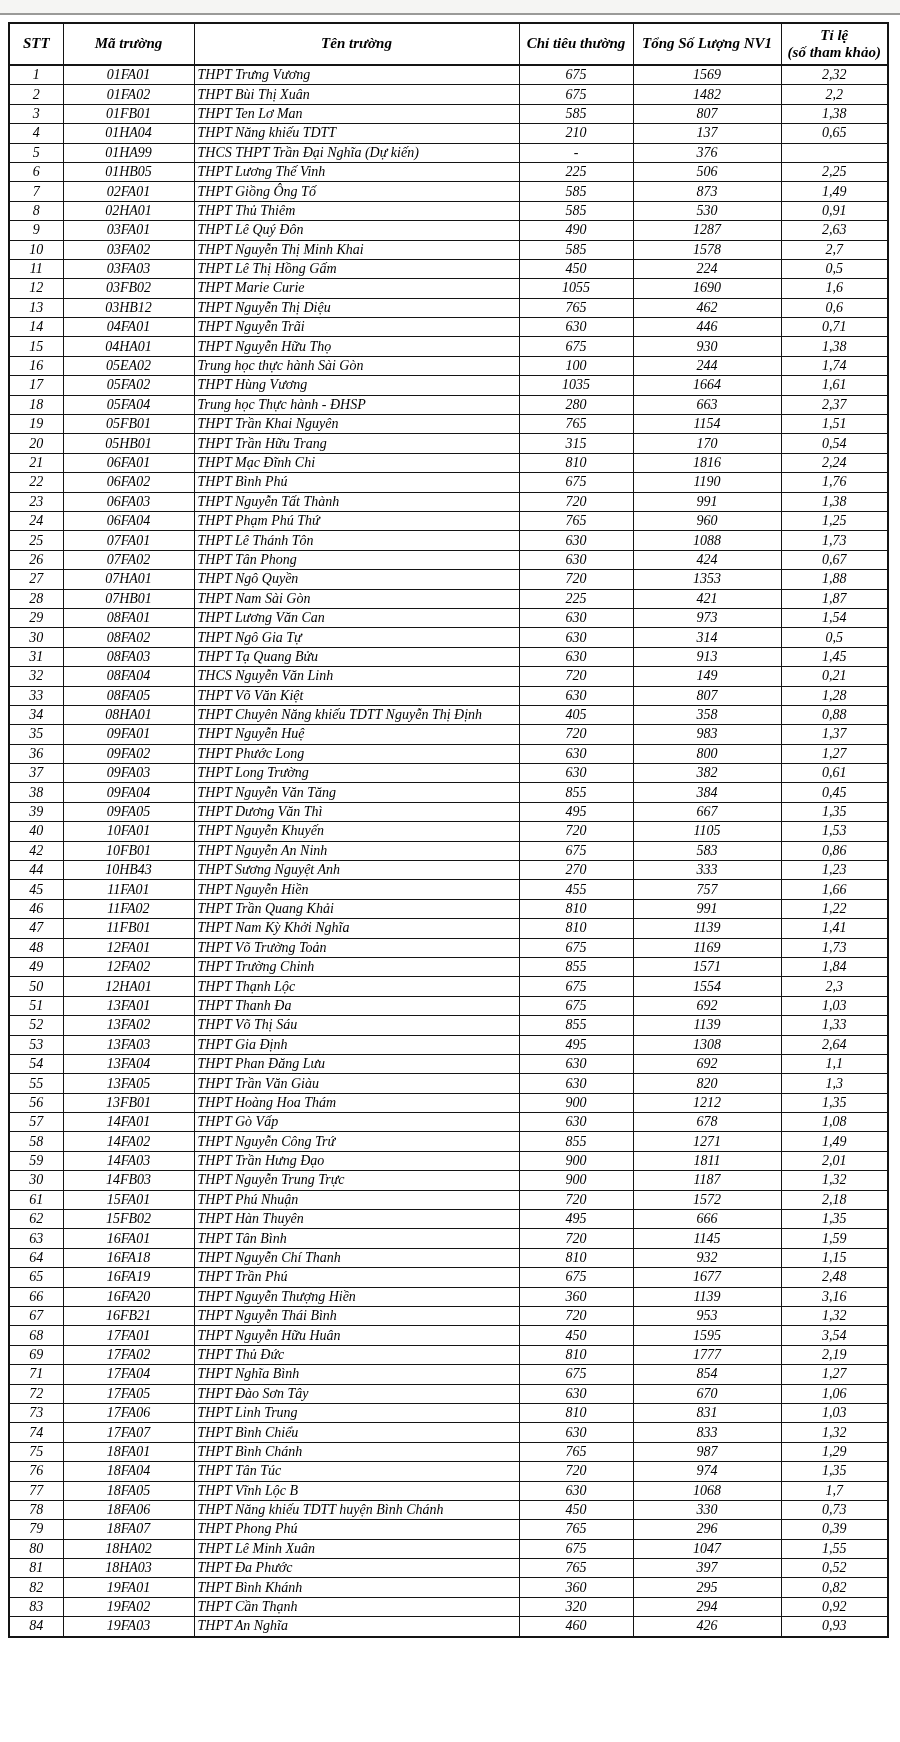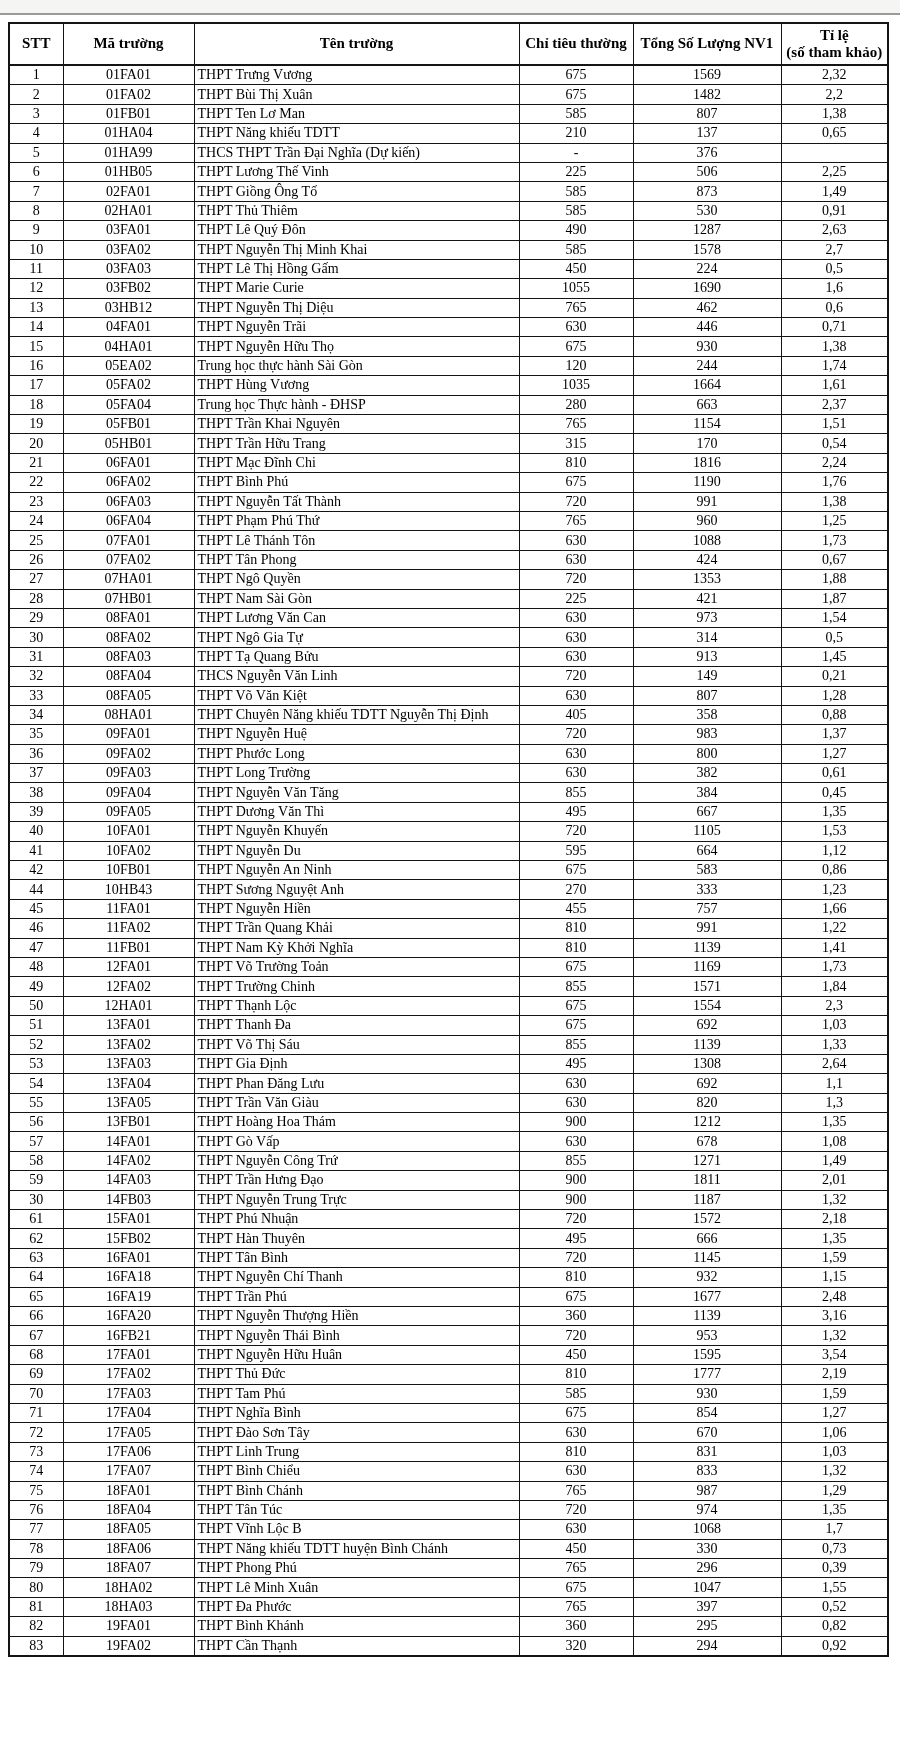--- a/index.html
+++ b/index.html
@@ -24,21 +24,21 @@
     left: 8px;
     top: 22px;
     width: 879px;
     border-collapse: collapse;
     table-layout: fixed;
     background: #ffffff;
   }
   table.school-table, th, td {
     border: 1.5px solid #141414;
   }
-  table.school-table { border-width: 2px; }
+  table.school-table { border-width: 2px; font-style: italic; }
   th {
     font-weight: bold;
     font-size: 15px;
     line-height: 1.15;
     text-align: center;
     vertical-align: middle;
     height: 40px;
     padding: 0 2px;
     white-space: pre-line;
     border-bottom-width: 2px;
@@ -203,21 +203,21 @@
         <td class="c1">04HA01</td>
         <td class="c2">THPT Nguyễn Hữu Thọ</td>
         <td class="c3">675</td>
         <td class="c4">930</td>
         <td class="c5">1,38</td>
       </tr>
       <tr>
         <td class="c0">16</td>
         <td class="c1">05EA02</td>
         <td class="c2">Trung học thực hành Sài Gòn</td>
-        <td class="c3">120</td>
+        <td class="c3">100</td>
         <td class="c4">244</td>
         <td class="c5">1,74</td>
       </tr>
       <tr>
         <td class="c0">17</td>
         <td class="c1">05FA02</td>
         <td class="c2">THPT Hùng Vương</td>
         <td class="c3">1035</td>
         <td class="c4">1664</td>
         <td class="c5">1,61</td>
@@ -400,28 +400,20 @@
       </tr>
       <tr>
         <td class="c0">40</td>
         <td class="c1">10FA01</td>
         <td class="c2">THPT Nguyễn Khuyến</td>
         <td class="c3">720</td>
         <td class="c4">1105</td>
         <td class="c5">1,53</td>
       </tr>
       <tr>
-        <td class="c0">41</td>
-        <td class="c1">10FA02</td>
-        <td class="c2">THPT Nguyễn Du</td>
-        <td class="c3">595</td>
-        <td class="c4">664</td>
-        <td class="c5">1,12</td>
-      </tr>
-      <tr>
         <td class="c0">42</td>
         <td class="c1">10FB01</td>
         <td class="c2">THPT Nguyễn An Ninh</td>
         <td class="c3">675</td>
         <td class="c4">583</td>
         <td class="c5">0,86</td>
       </tr>
       <tr>
         <td class="c0">44</td>
         <td class="c1">10HB43</td>
@@ -624,28 +616,20 @@
       </tr>
       <tr>
         <td class="c0">69</td>
         <td class="c1">17FA02</td>
         <td class="c2">THPT Thủ Đức</td>
         <td class="c3">810</td>
         <td class="c4">1777</td>
         <td class="c5">2,19</td>
       </tr>
       <tr>
-        <td class="c0">70</td>
-        <td class="c1">17FA03</td>
-        <td class="c2">THPT Tam Phú</td>
-        <td class="c3">585</td>
-        <td class="c4">930</td>
-        <td class="c5">1,59</td>
-      </tr>
-      <tr>
         <td class="c0">71</td>
         <td class="c1">17FA04</td>
         <td class="c2">THPT Nghĩa Bình</td>
         <td class="c3">675</td>
         <td class="c4">854</td>
         <td class="c5">1,27</td>
       </tr>
       <tr>
         <td class="c0">72</td>
         <td class="c1">17FA05</td>
@@ -735,14 +719,22 @@
         <td class="c5">0,82</td>
       </tr>
       <tr>
         <td class="c0">83</td>
         <td class="c1">19FA02</td>
         <td class="c2">THPT Cần Thạnh</td>
         <td class="c3">320</td>
         <td class="c4">294</td>
         <td class="c5">0,92</td>
       </tr>
+      <tr>
+        <td class="c0">84</td>
+        <td class="c1">19FA03</td>
+        <td class="c2">THPT An Nghĩa</td>
+        <td class="c3">460</td>
+        <td class="c4">426</td>
+        <td class="c5">0,93</td>
+      </tr>
     </tbody>
 </table>
 
 </body></html>

